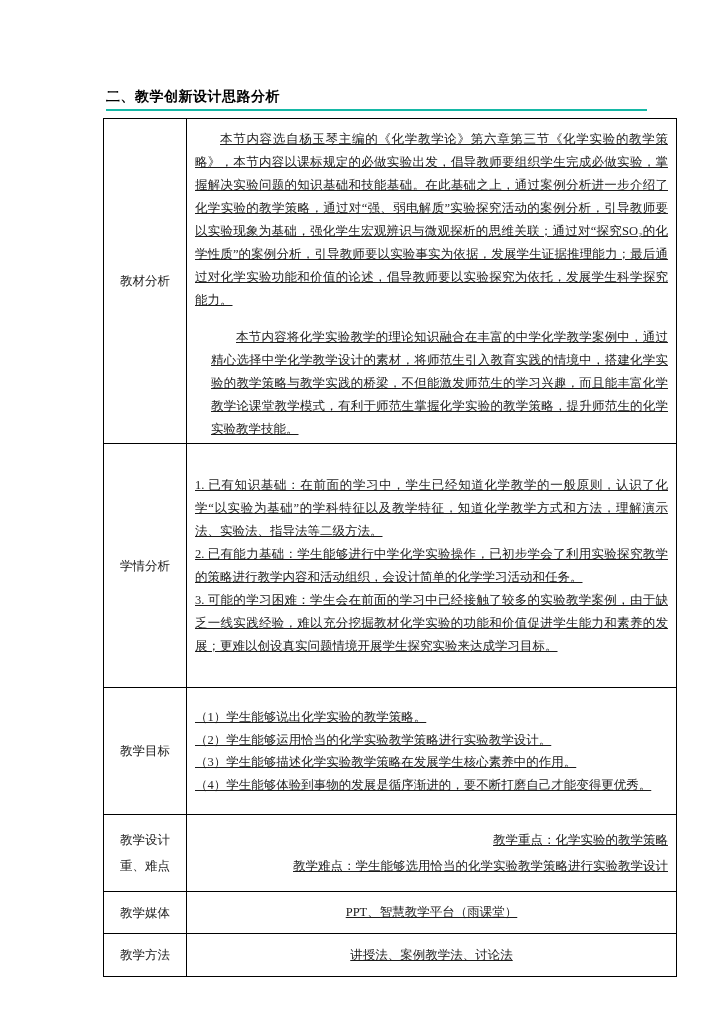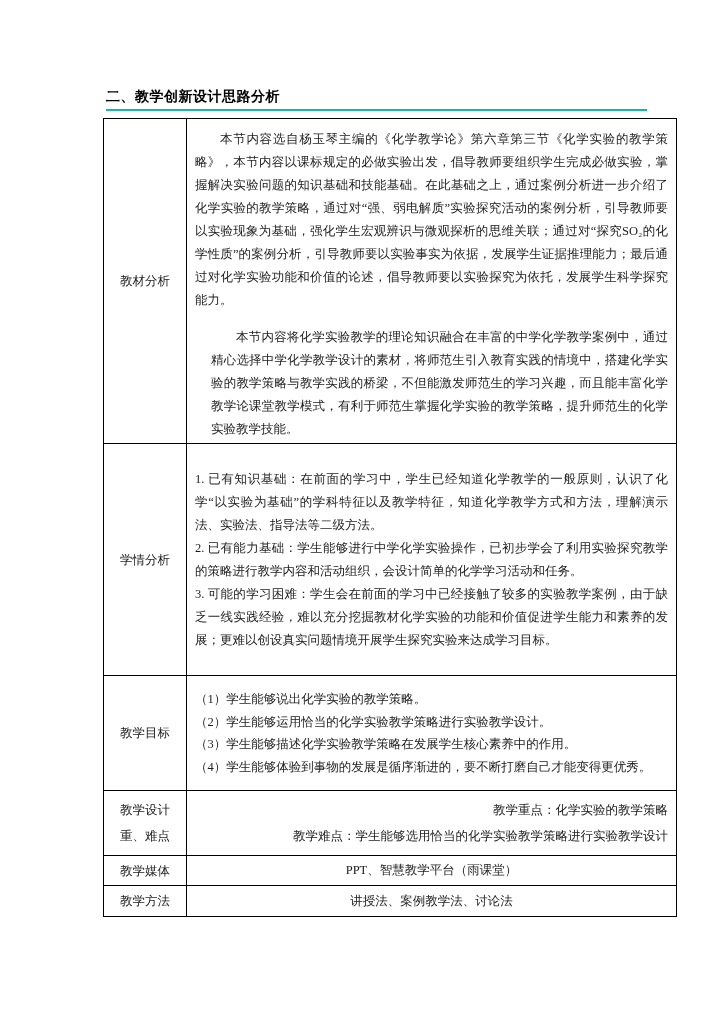--- a/index.html
+++ b/index.html
@@ -26,27 +26,28 @@
     table-layout:fixed;
   }
   .design-table td{
     border:1.5px solid #000;
     font-size:12.5px;
   }
   td.label-cell{
     width:72px;
     text-align:center;
     vertical-align:middle;
-    padding:0 5px;
+    padding:6px 5px;
     line-height:26px;
     white-space:pre-line;
   }
   td.content-cell{
     width:473px;
     padding:2px 8px 2px 8px;
+    text-decoration:underline;
   }
   
   tr.row-material td.content-cell{vertical-align:top;}
   .para{
     margin:0;
     text-indent:2em;
     line-height:23px;
     text-align:justify;
   }
   .para.first{margin-top:7px;}

